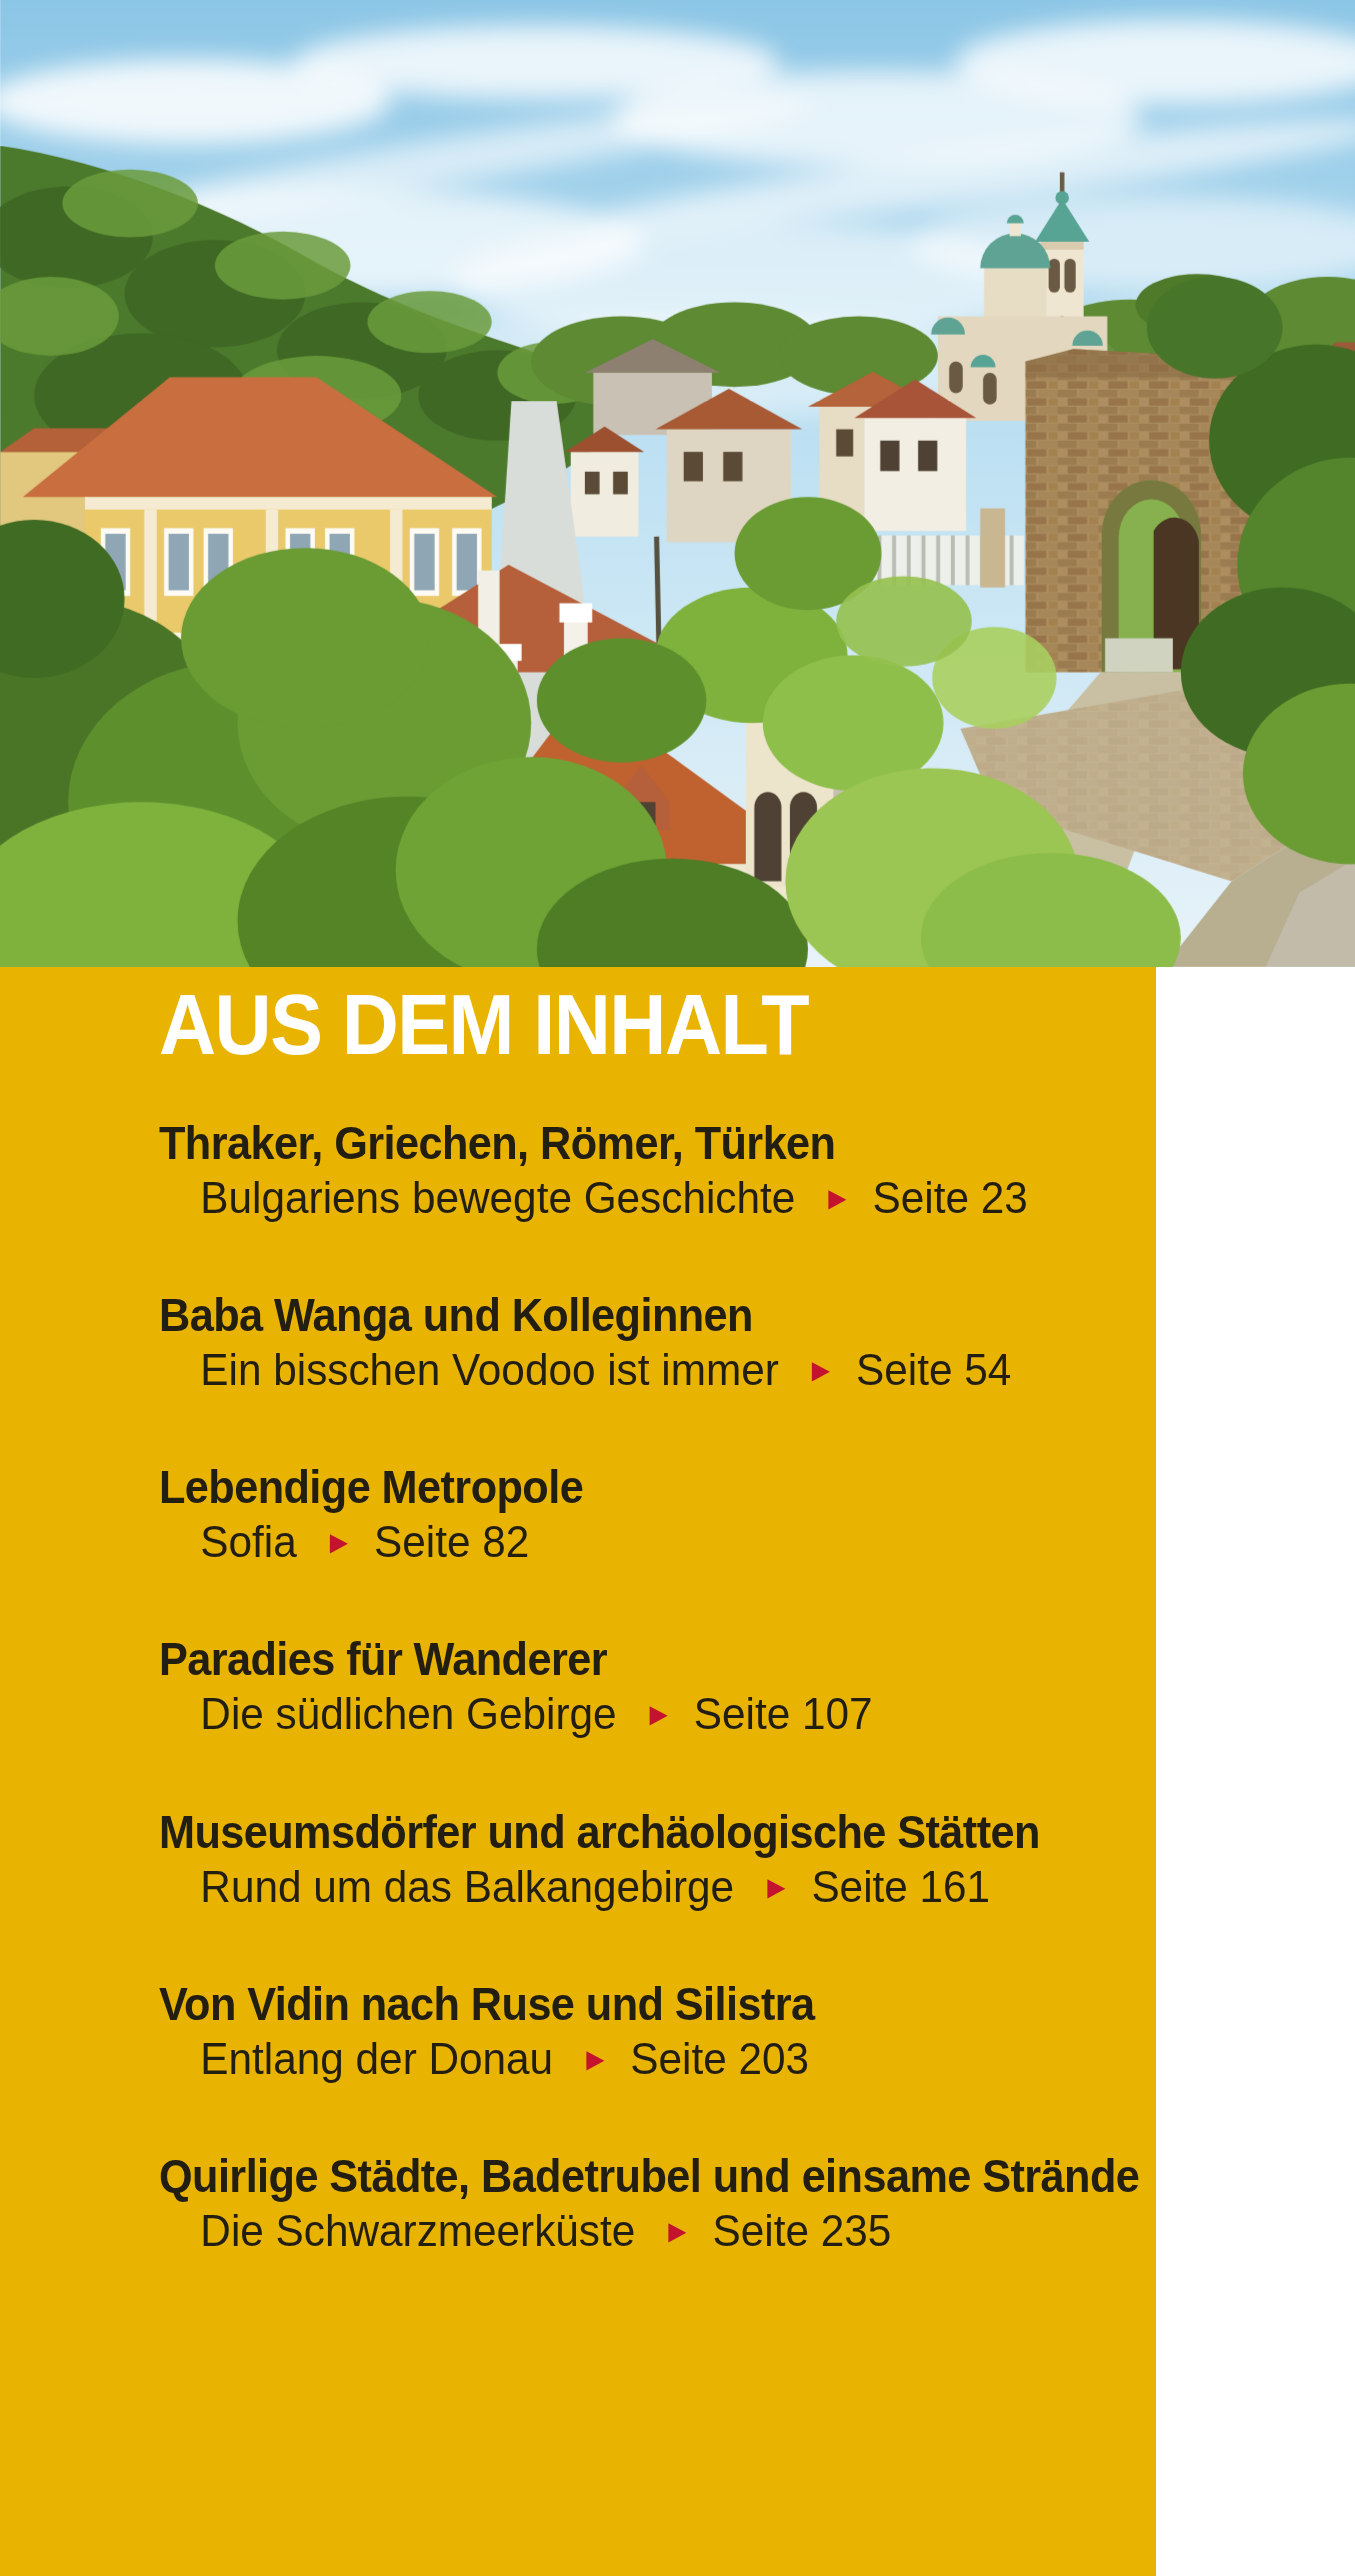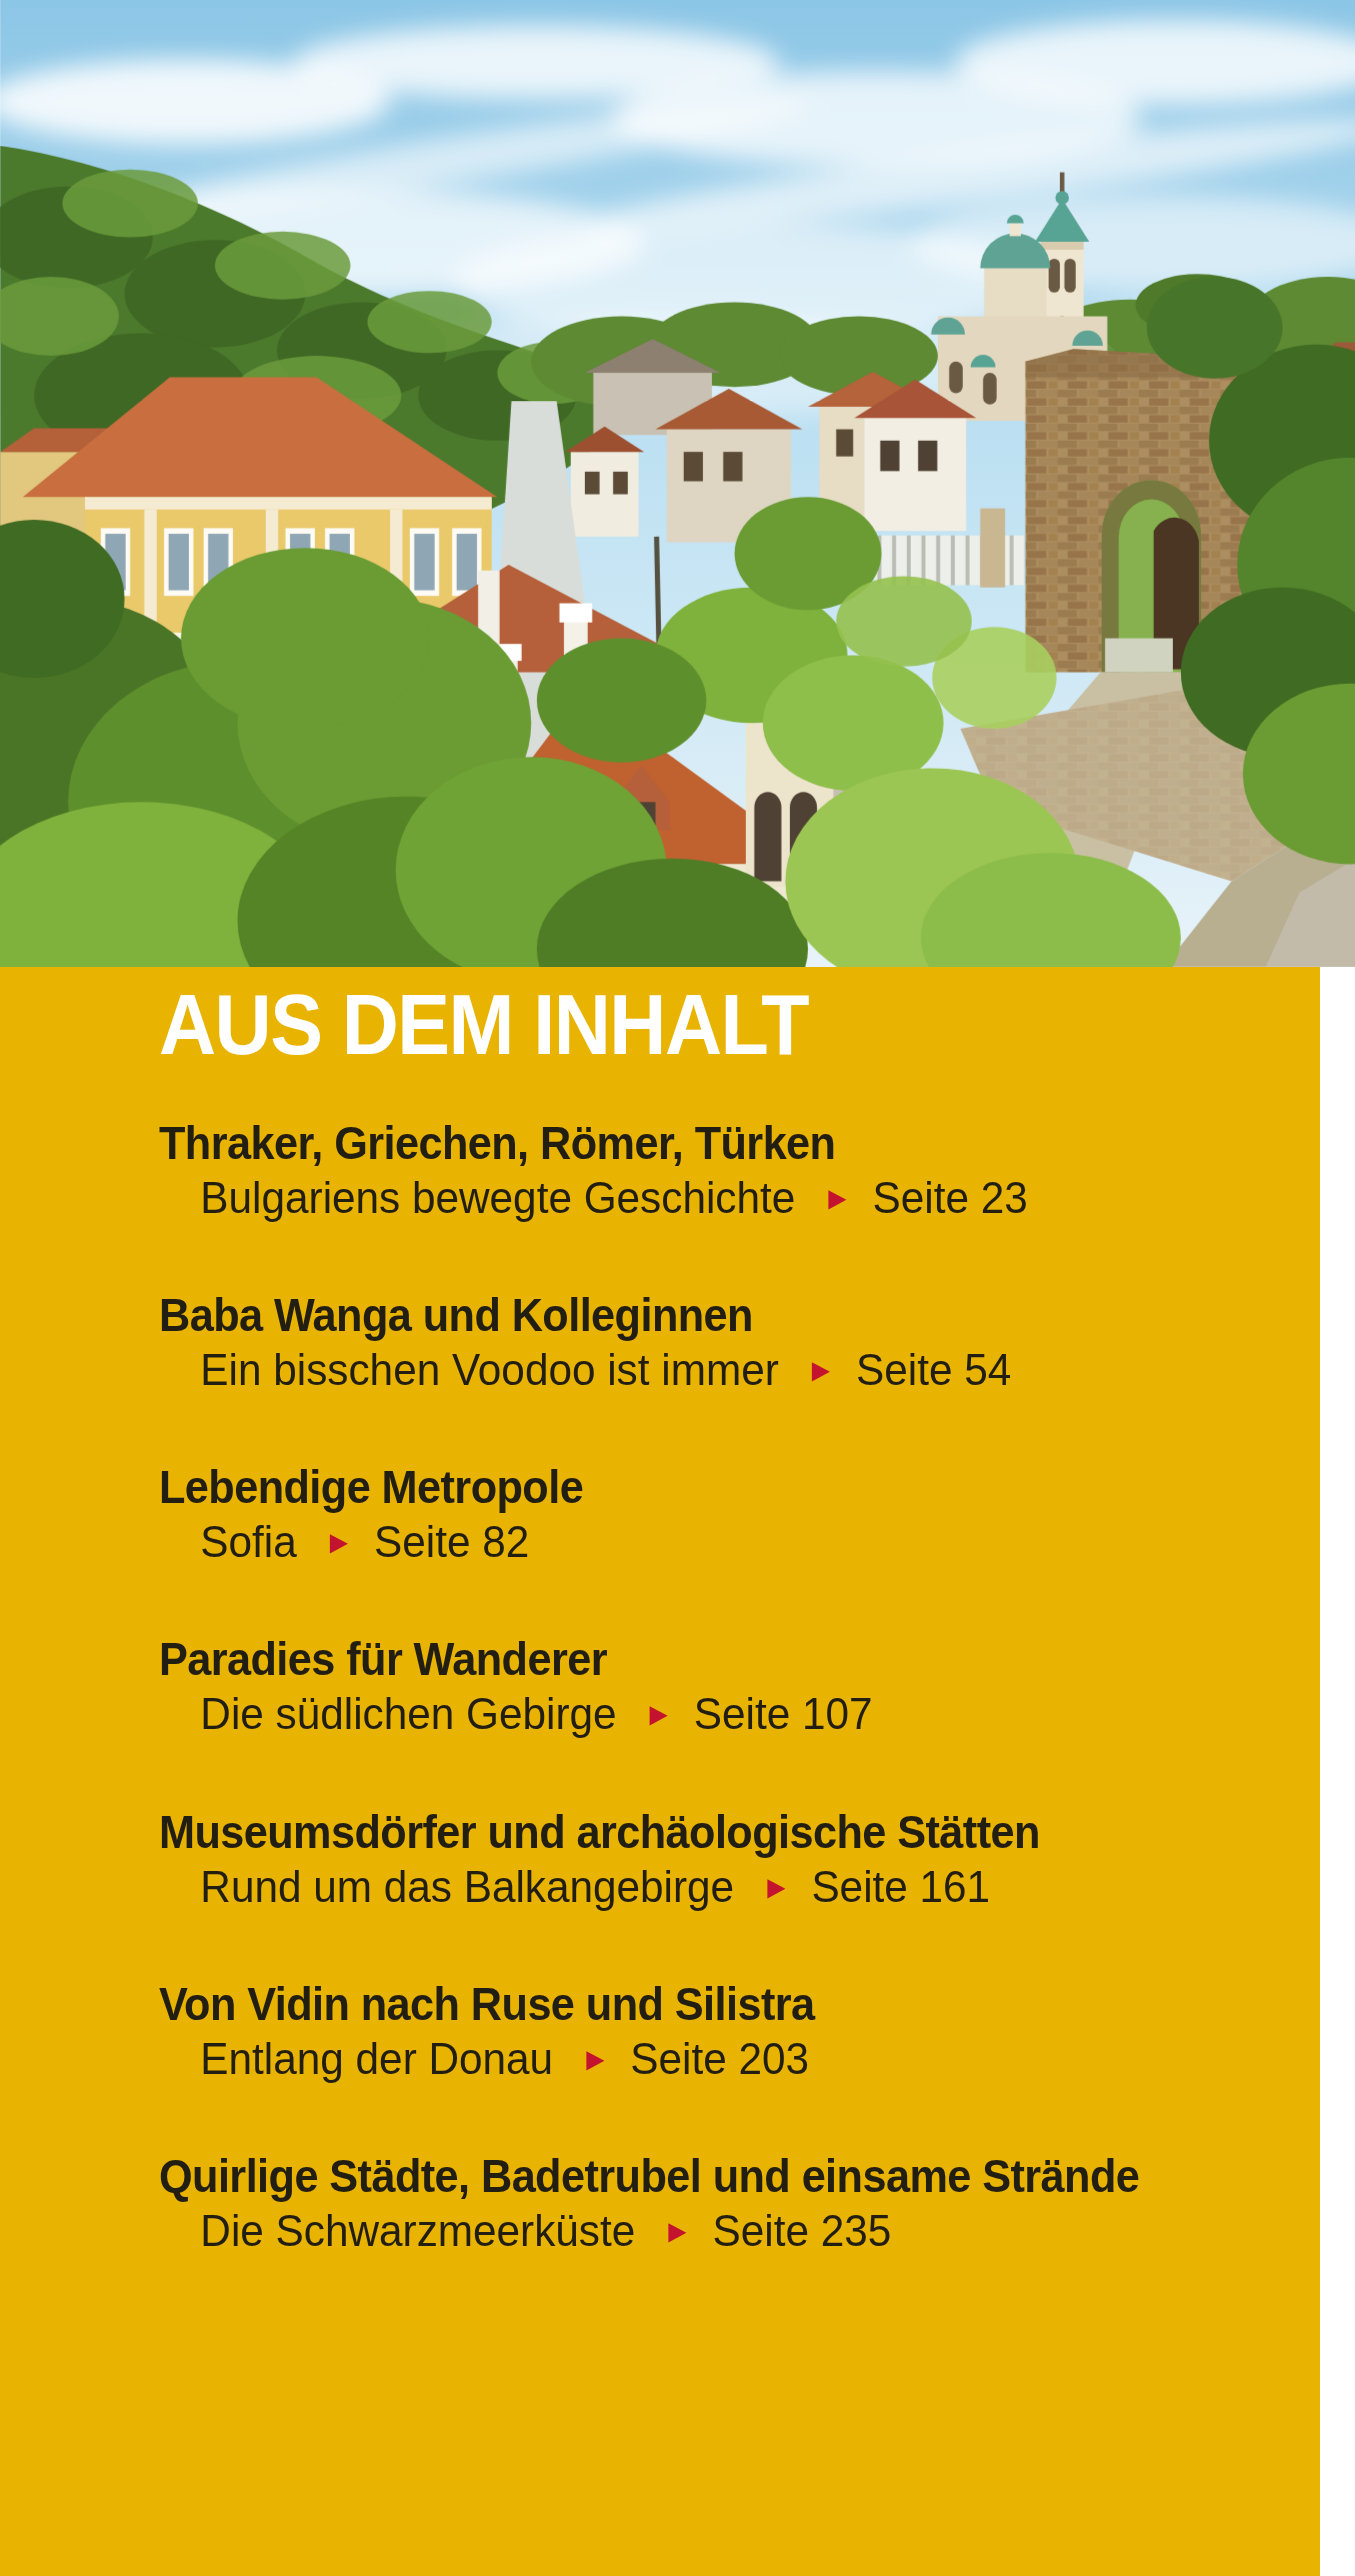--- a/index.html
+++ b/index.html
@@ -2,21 +2,21 @@
 <html style="font-size:9px"><head>
 <meta charset="utf-8">
 <style>
   html,body{margin:0;padding:0;}
   body{width:1356px;height:2576px;position:relative;font-family:"Liberation Sans",sans-serif;background:#fff;overflow:hidden;}
   .page{position:absolute;inset:0;width:1356px;height:2576px;}
   
   .photo{position:absolute;top:0;left:0;width:1356px;height:967px;overflow:hidden;}
   .photo svg{display:block;}
   
-  .toc{position:absolute;top:967px;left:0;width:1320px;height:1609px;background:#E9B301;}
+  .toc{position:absolute;top:967px;left:0;width:1156px;height:1609px;background:#E9B301;}
   .toc-heading{position:absolute;top:14px;left:159px;margin:0;font-size:86px;line-height:1;font-weight:700;
     color:#FFFFFF;letter-spacing:-1.7px;transform:scaleX(.92);transform-origin:left top;white-space:nowrap;}
   .entry{position:absolute;left:159px;transform:scaleX(.94);transform-origin:left top;white-space:nowrap;color:#221E12;}
   .entry .t{font-size:46px;line-height:54px;font-weight:700;letter-spacing:-0.6px;}
   .entry .s{font-size:45px;line-height:55px;font-weight:400;margin-left:44px;}
   .entry .arrow{font-size:32px;color:#C3132F;margin:0 21.5px 0 29px;position:relative;top:-4.5px;}
   .entry .pg{font-size:45px;font-weight:400;}
 </style>
 </head>
 <body>

